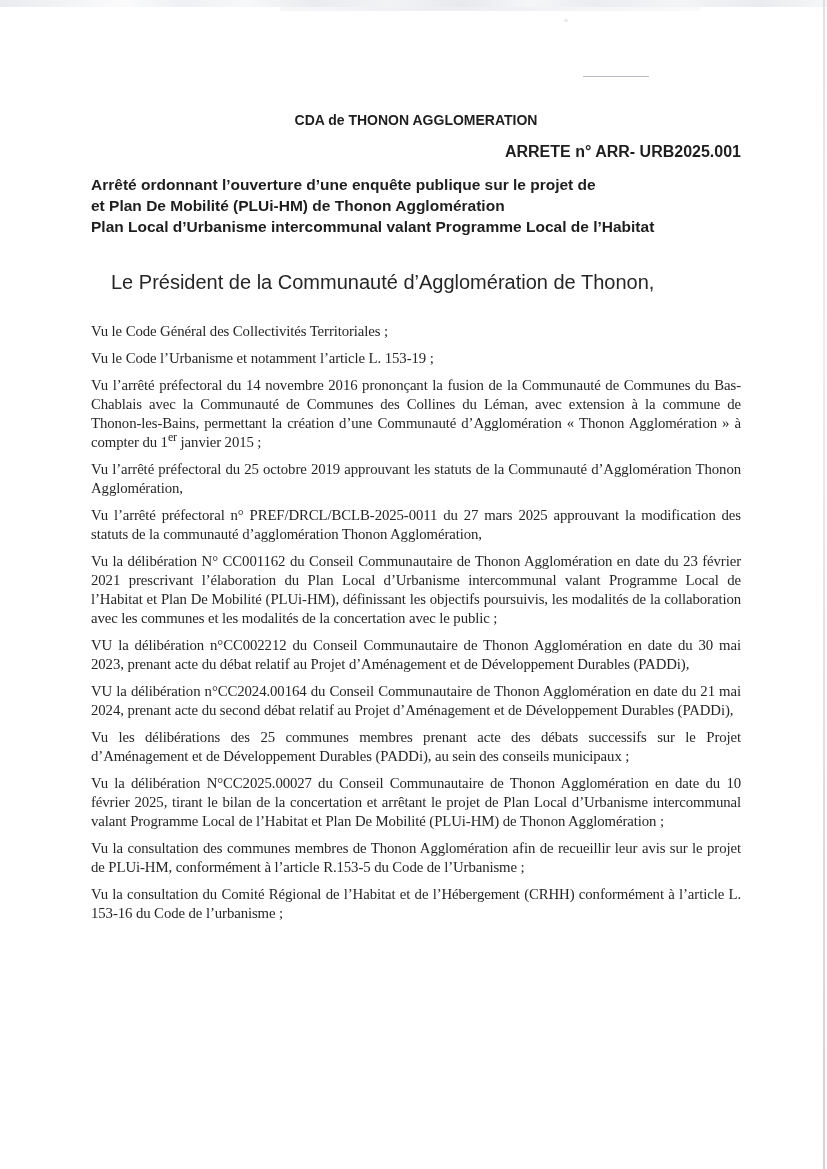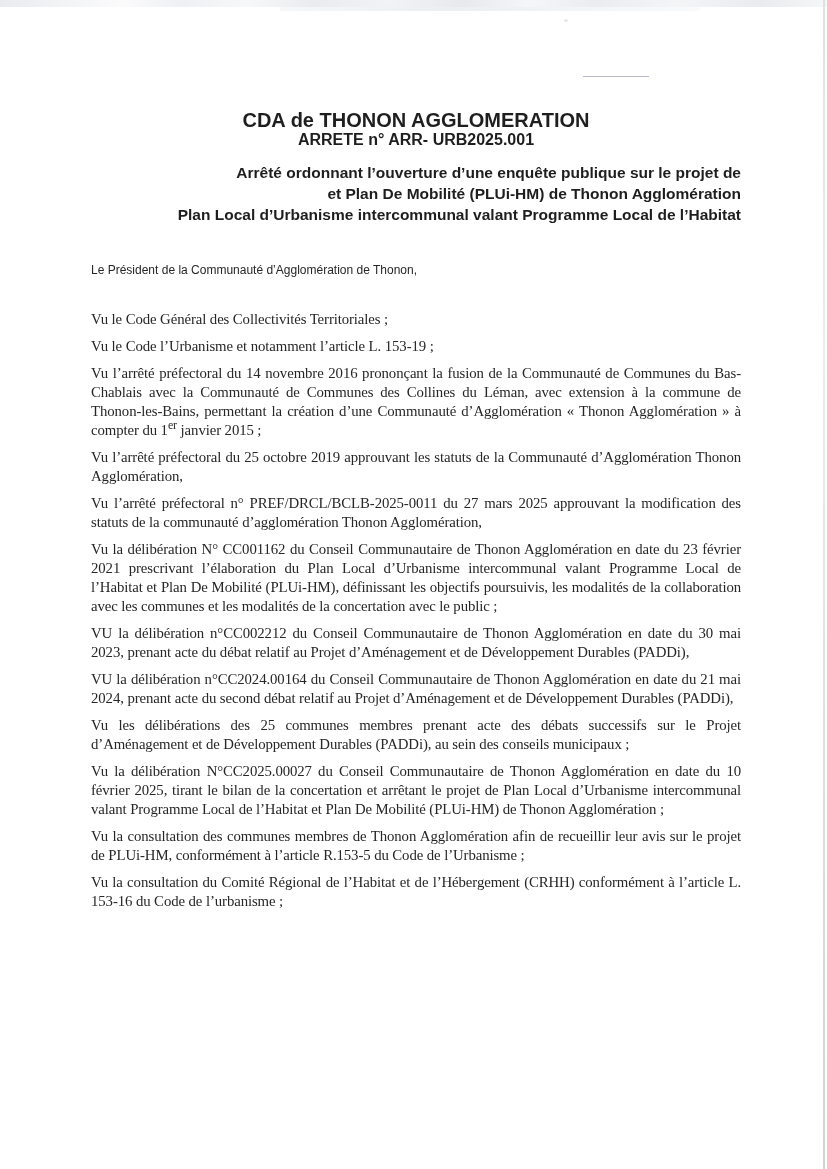--- a/index.html
+++ b/index.html
@@ -53,45 +53,47 @@
     opacity: 0.8;
   }
   
   .doc {
     position: absolute;
     top: 0; left: 91px;
     width: 650px;
     padding-top: 110px;
   }
   .org-line {
-    font-size: 20px;
+    font-size: 14px;
     font-weight: bold;
     text-align: center;
     color: #1e1e1e;
     line-height: 20px;
   }
   .arrete-line {
+    margin-top: 12px;
     font-size: 16px;
     font-weight: bold;
-    text-align: center;
+    text-align: right;
     color: #1e1e1e;
     line-height: 20px;
   }
   .doc-title {
     margin-top: 12px;
     font-size: 15.5px;
     font-weight: bold;
-    text-align: right;
+    text-align: left;
     color: #1e1e1e;
     line-height: 21px;
   }
   .opening-line {
     margin-top: 36px;
-    font-size: 12px;
+    font-size: 20px;
     line-height: 19px;
+    margin-left: 20px;
   }
   .body-block {
     margin-top: 30px;
   }
   .body-block p {
     margin: 0 0 8px 0;
     font-size: 14.8px;
     line-height: 19px;
     text-align: justify;
     letter-spacing: -0.1px;

